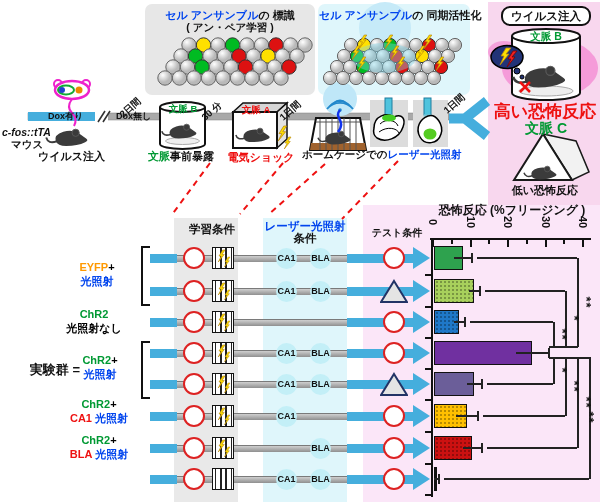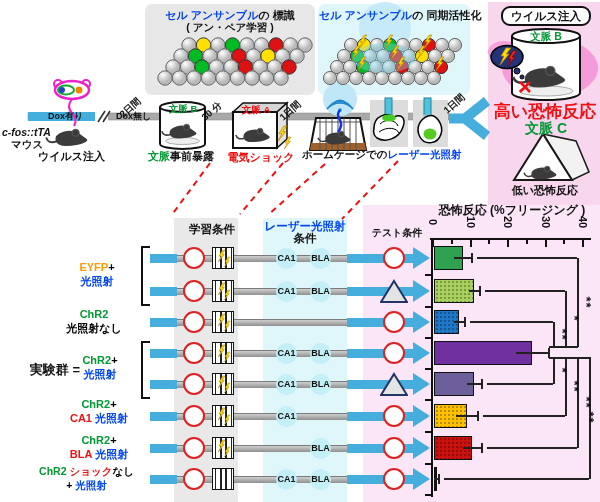--- a/index.html
+++ b/index.html
@@ -411,24 +411,20 @@
       <div><span style="color: rgb(0, 68, 238);">光照射</span></div>
     </div>
     <div class="row-label" style="position: absolute; left: 50px; top: 397px; width: 98px;">
       <div><span style="color: rgb(0, 153, 51);">ChR2</span><span style="color: rgb(0, 0, 0);">+</span></div>
       <div><span style="color: rgb(238, 17, 17);">CA1 </span><span style="color: rgb(0, 68, 238);">光照射</span></div>
     </div>
     <div class="row-label" style="position: absolute; left: 50px; top: 433px; width: 98px;">
       <div><span style="color: rgb(0, 153, 51);">ChR2</span><span style="color: rgb(0, 0, 0);">+</span></div>
       <div><span style="color: rgb(238, 17, 17);">BLA </span><span style="color: rgb(0, 68, 238);">光照射</span></div>
     </div>
-    <div class="row-label" style="position: absolute; left: 25px; top: 464px; width: 123px; font-size: 10.5px;">
-      <div><span style="color: rgb(0, 153, 51);">ChR2 </span><span style="color: rgb(238, 17, 17);">ショック</span><span style="color: rgb(0, 0, 0);">なし</span></div>
-      <div><span style="color: rgb(0, 0, 0);">+ </span><span style="color: rgb(0, 68, 238);">光照射</span></div>
-    </div>
     <div class="tick" style="position: absolute; left: 432px; top: 240px; width: 2px; height: 7px;"></div>
     <div class="tick-label" style="position: absolute; left: 424px; top: 216px;">0</div>
     <div class="tick" style="position: absolute; left: 469.5px; top: 240px; width: 2px; height: 7px;"></div>
     <div class="tick-label" style="position: absolute; left: 461.5px; top: 216px;">10</div>
     <div class="tick" style="position: absolute; left: 507px; top: 240px; width: 2px; height: 7px;"></div>
     <div class="tick-label" style="position: absolute; left: 499px; top: 216px;">20</div>
     <div class="tick" style="position: absolute; left: 544.5px; top: 240px; width: 2px; height: 7px;"></div>
     <div class="tick-label" style="position: absolute; left: 536.5px; top: 216px;">30</div>
     <div class="tick" style="position: absolute; left: 582px; top: 240px; width: 2px; height: 7px;"></div>
     <div class="tick-label" style="position: absolute; left: 574px; top: 216px;">40</div>

